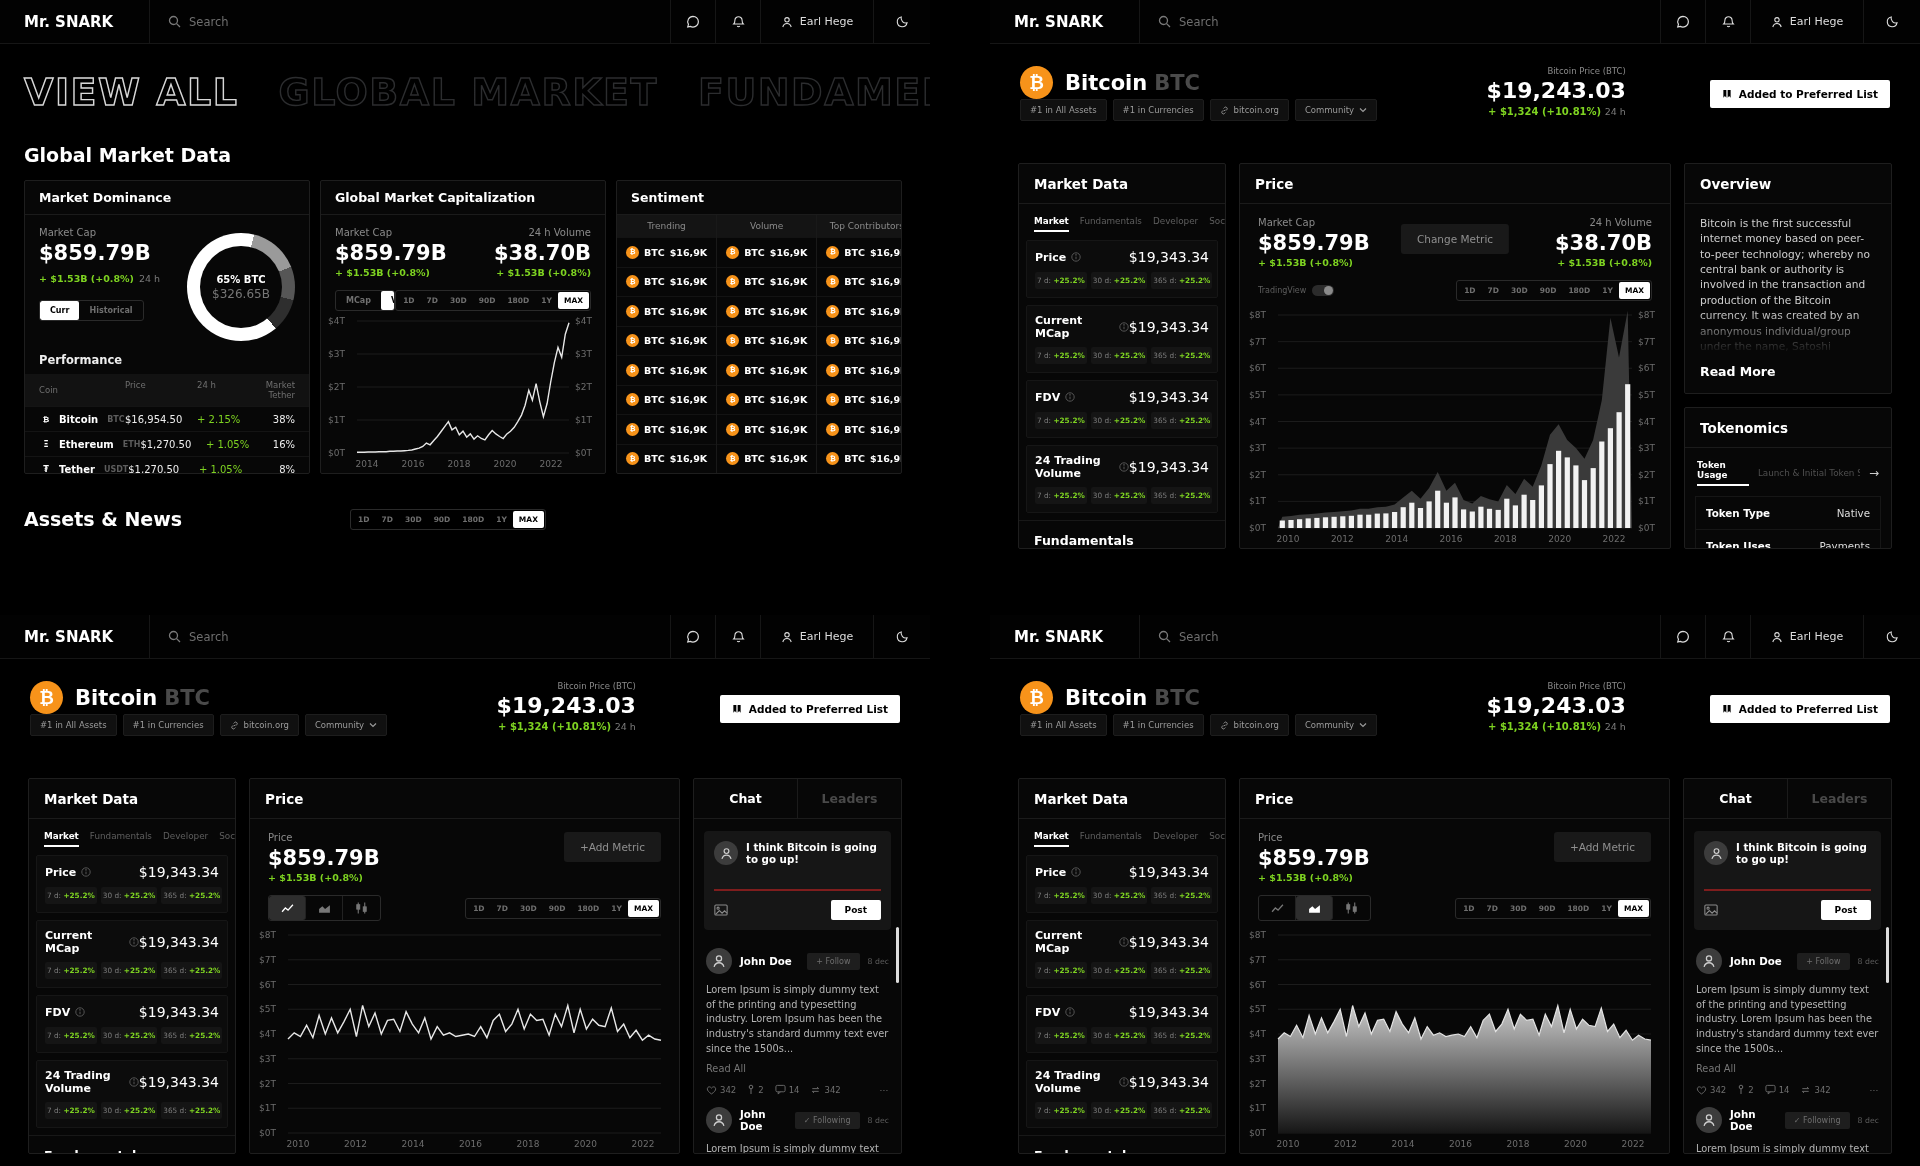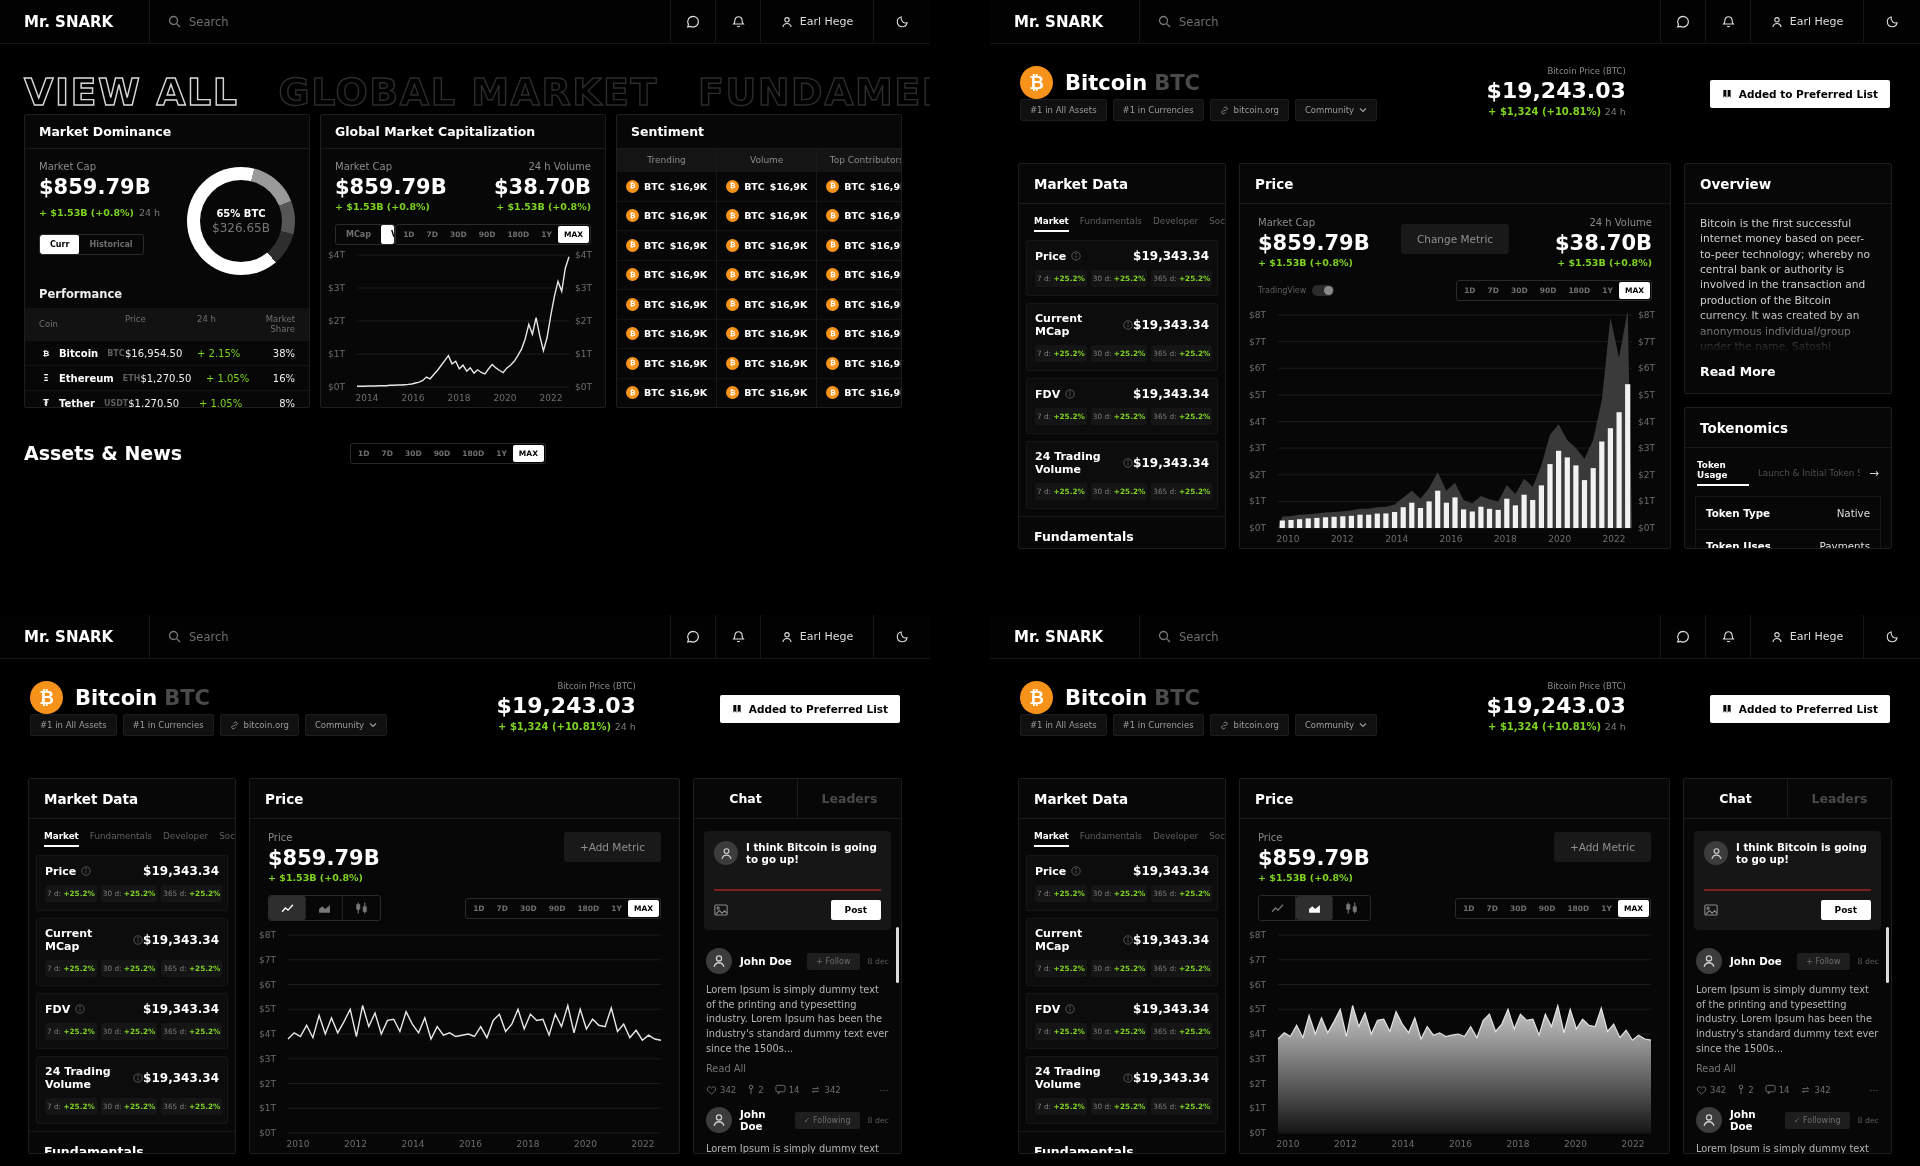--- a/index.html
+++ b/index.html
@@ -88,21 +88,21 @@
 #q2 .panels{height:386px}
 #q3 .panels,#q4 .panels{height:376px}
 .panel{background:#070707;border:1px solid #1e1e1e;border-radius:2px;display:flex;flex-direction:column;overflow:hidden}
 .ptitle{height:40px;flex:none;display:flex;align-items:center;padding:0 15px;font-size:13.5px;font-weight:700;border-bottom:1px solid #1b1b1b;color:#fff}
 .mdpanel{width:208px;flex:none}
 .mdtabs{display:flex;gap:11px;padding:12px 15px 8px;font-size:8.8px;color:#5f5f5f;flex:none}
 .mdtabs span.active{color:#fff;font-weight:700;border-bottom:2px solid #fff;padding-bottom:4px}
 .metric{margin:0 7px 7px;background:#0c0c0c;border:1px solid #161616;border-radius:2px;padding:8px}
 .mrow{display:flex;align-items:center;font-size:11px;font-weight:700;color:#fff}
 .mrow .info{margin-left:5px;color:#555;display:flex}
-.mrow .mval{margin-left:auto;font-weight:700;font-size:12px}
+.mrow .mval{margin-left:auto;font-weight:400;font-size:14px}
 .chips{display:flex;gap:4px;margin-top:7px}
 .chip{flex:1;background:#151515;border-radius:2px;padding:4px 2px;font-size:7.3px;color:#7c7c7c;text-align:center;white-space:nowrap}
 .chip b{color:#7ed321;font-weight:600}
 .mdsec{font-size:12.5px;font-weight:700;padding:12px 15px;border-top:1px solid #181818;color:#fff}
 .mdlast{display:flex;align-items:center;padding:6px 15px 2px;font-size:11px;font-weight:700;color:#fff}
 
 .pricepanel{flex:1}
 .pstats{display:flex;align-items:flex-start;padding:13px 18px 0;position:relative;flex:none}
 .pmid{position:absolute;left:50%;transform:translateX(-50%);top:20px}
 .pright{margin-left:auto;text-align:right}
@@ -192,20 +192,21 @@
       </div>
   </header>
 
   <nav class="bigtabs">
     <span class="bigtab active">VIEW ALL</span>
     <span class="bigtab">GLOBAL MARKET</span>
     <span class="bigtab">FUNDAMENTAL DATA</span>
 
   </nav>
 
+  <h2 class="sechead">Global Market Data</h2>
 
   <div class="cards">
 
     <div class="card">
       <div class="ctitle">Market Dominance</div>
       <div class="domrow">
         <div class="domleft">
           <div class="lbl">Market Cap</div>
           <div class="big">$859.79B</div>
           <div><span class="chg">+ $1.53B (+0.8%)</span> <span class="per">24 h</span></div>
@@ -219,21 +220,21 @@
             <span class="hp">65% BTC</span>
             <span class="hv">$326.65B</span>
           </div>
         </div>
       </div>
       <div class="perf">Performance</div>
       <div class="thead">
         <span class="c1">Coin</span>
           <span class="c2">Price</span>
           <span class="c3">24 h</span>
-          <span class="c4">Market Share</span>
+          <span class="c4">Market Tether</span>
       </div>
       <div>
 
       <div class="trow">
           <span class="c1">
               <span class="coinico">₿</span>
               <span class="cn">Bitcoin</span>
               <span class="cs">BTC</span>
             </span>
           <span class="c2">$16,954.50</span>

